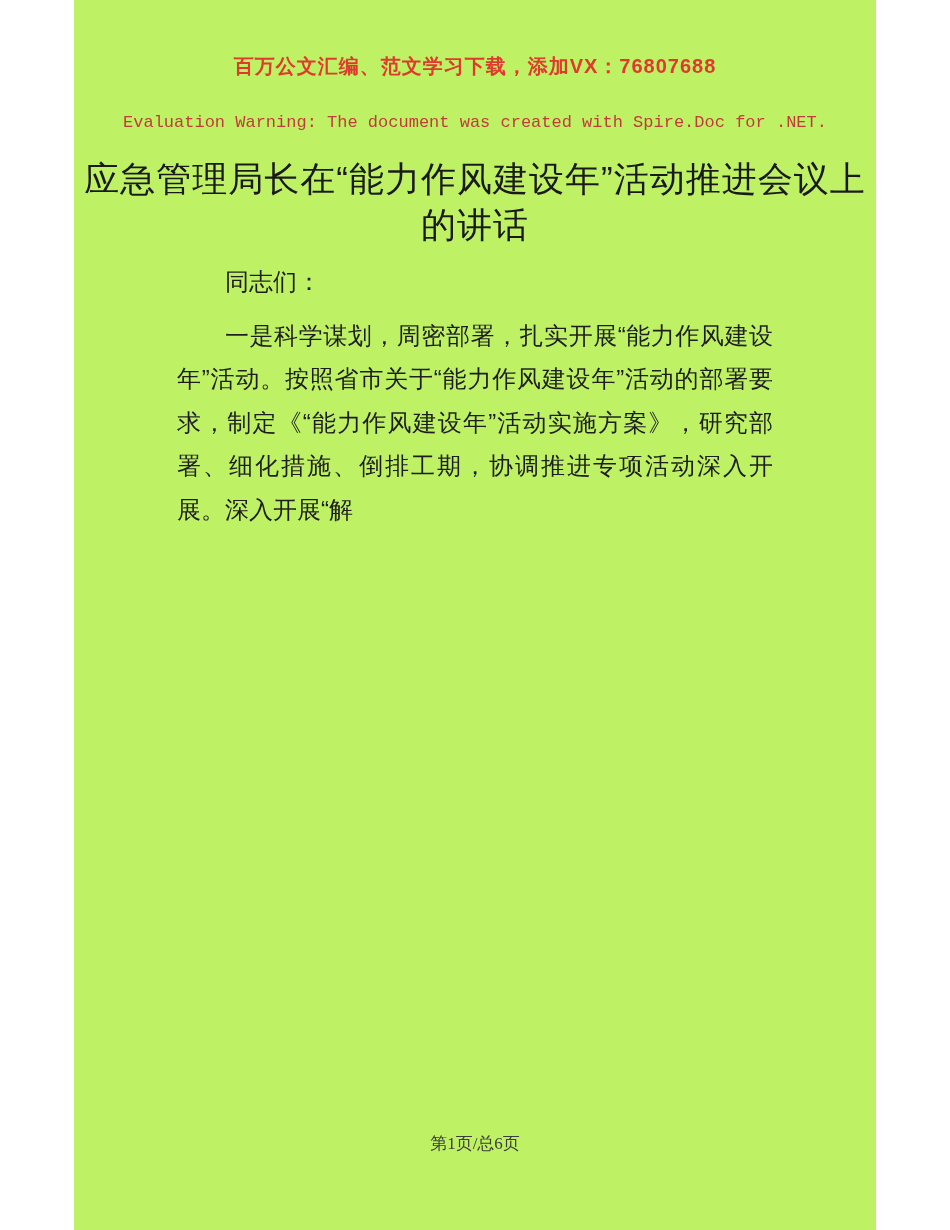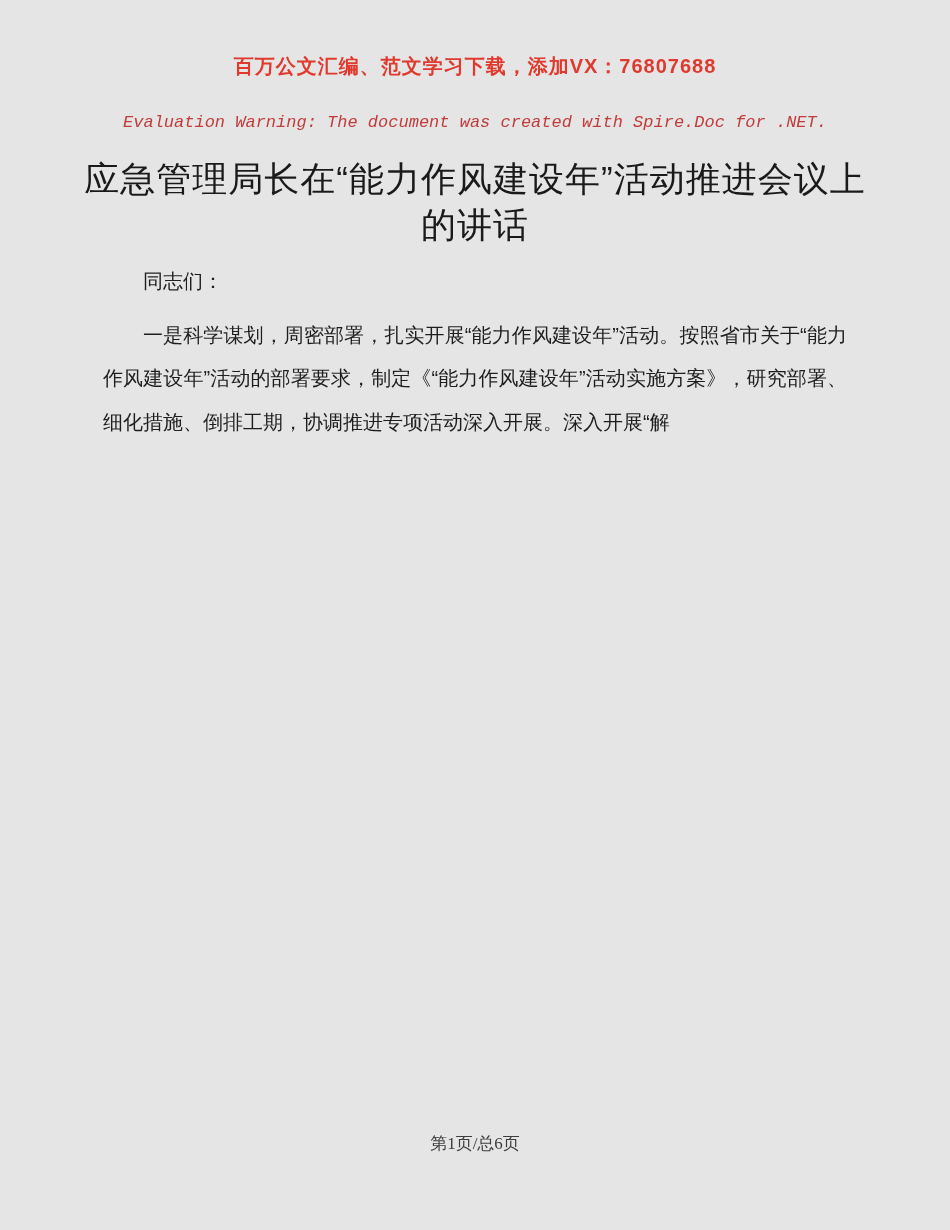--- a/index.html
+++ b/index.html
@@ -1,56 +1,55 @@
 <!DOCTYPE html>
 <html><head>
 <meta charset="utf-8">
 <style>
   * { margin: 0; padding: 0; box-sizing: border-box; }
   html, body { background: #ffffff; }
   .page {
     position: relative;
-    width: 950px;
+    width: 802px;
     height: 1230px;
     margin: 0 auto;
-    background: #e5e5e5;
+    background: #bef264;
     overflow: hidden;
     font-family: "Liberation Sans", sans-serif;
   }
   .watermark-header {
     margin-top: 52px;
     text-align: center;
     font-size: 20px;
     line-height: 28px;
     font-weight: 700;
     color: #e03a2e;
     letter-spacing: 1px;
   }
   .eval-warning {
     margin-top: 30px;
     text-align: center;
     font-family: "Liberation Mono", "DejaVu Sans Mono", monospace;
     font-size: 17px;
     line-height: 26px;
     color: #c23b3b;
-    font-style: italic;
   }
   .doc-title {
     margin: 20px auto 0;
     width: 790px;
     text-align: center;
     font-size: 35px;
     line-height: 46px;
     font-weight: 400;
     color: #1a1a1a;
     letter-spacing: 1px;
   }
   .doc-body {
     margin: 12px 103px 17px 103px;
-    font-size: 20px;
+    font-size: 24px;
     line-height: 43.5px;
     color: #1e1e1e;
     text-align: justify;
     text-justify: inter-ideograph;
   }
   .doc-body p {
     text-indent: 2em;
     margin-top: 10px;
   }
   .doc-body p:first-child {

